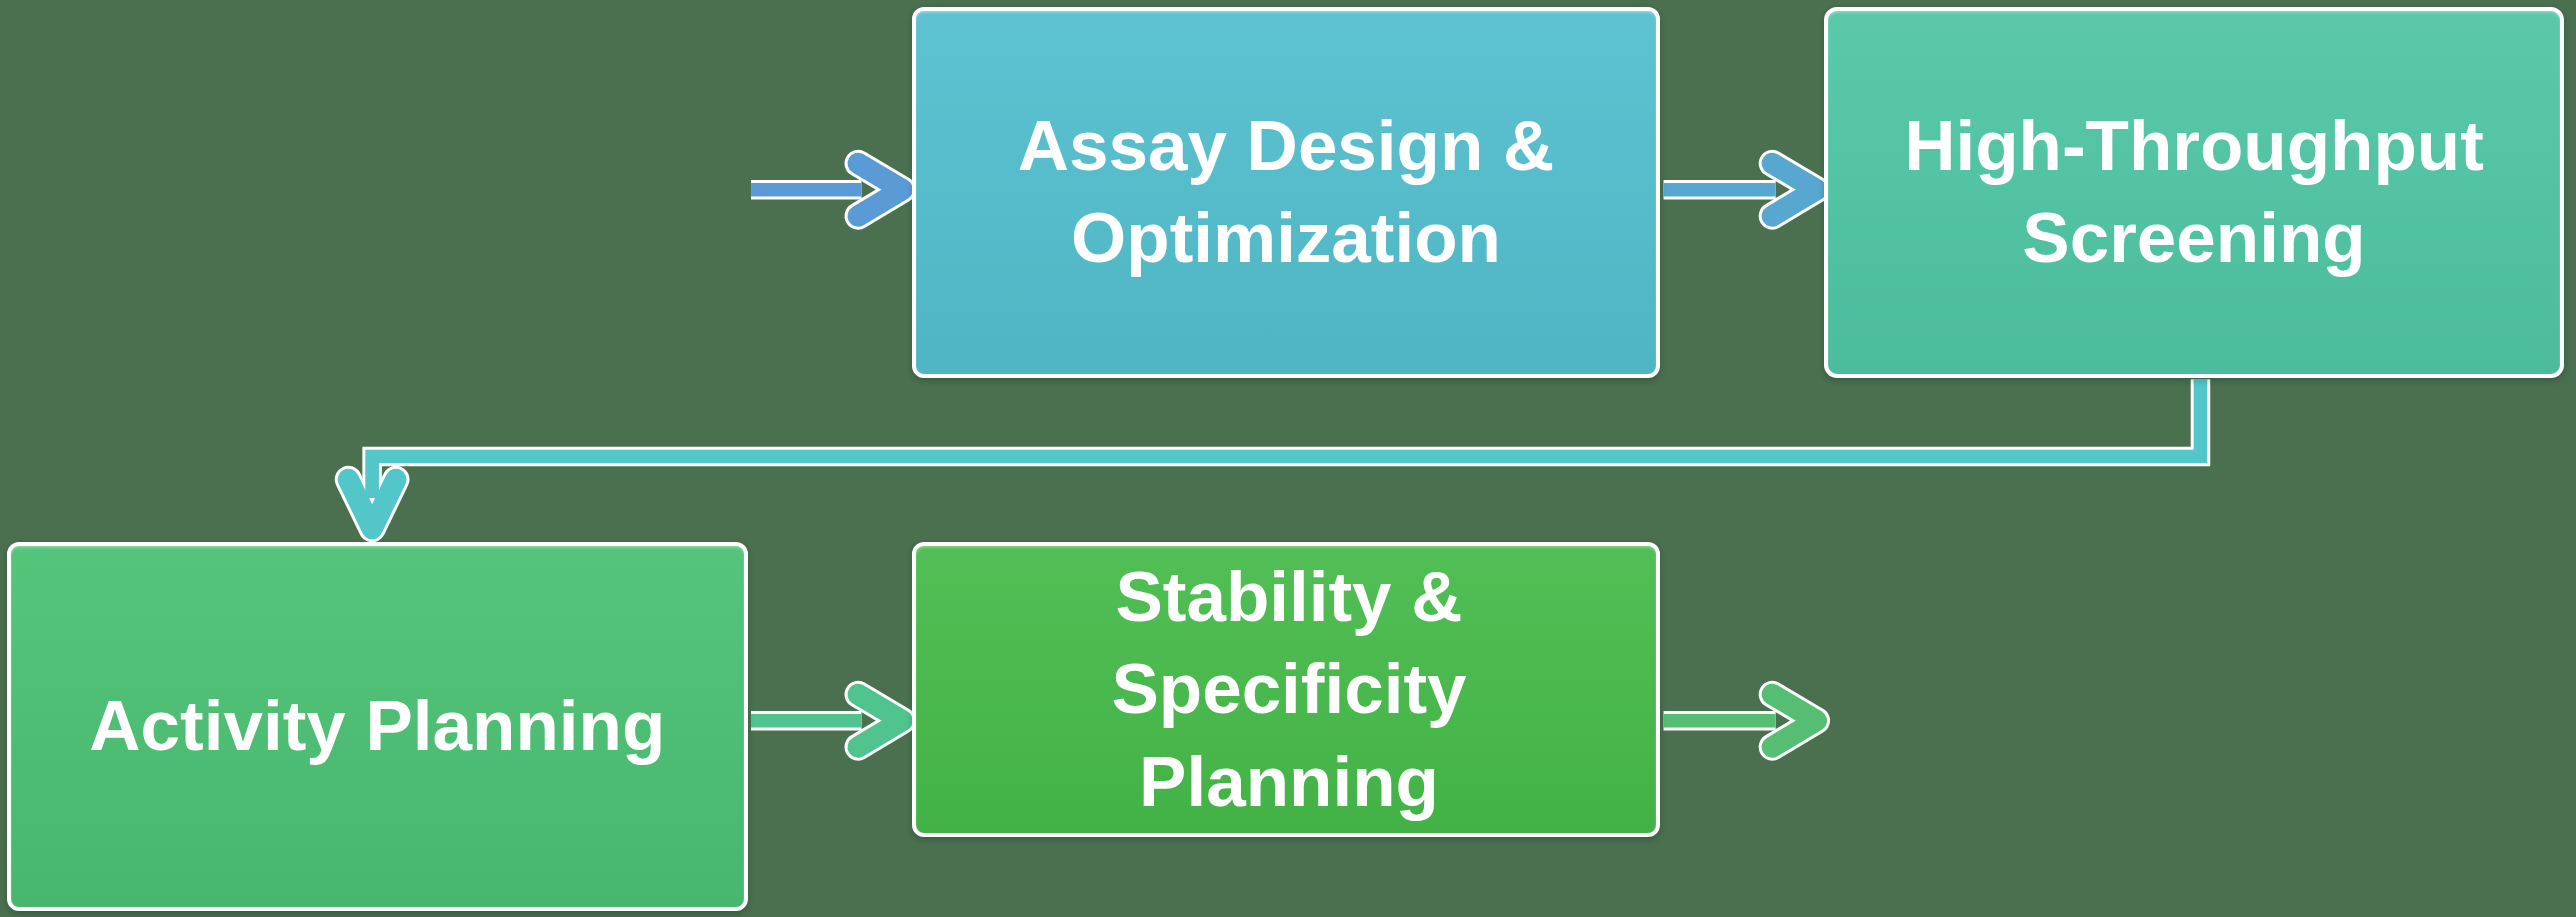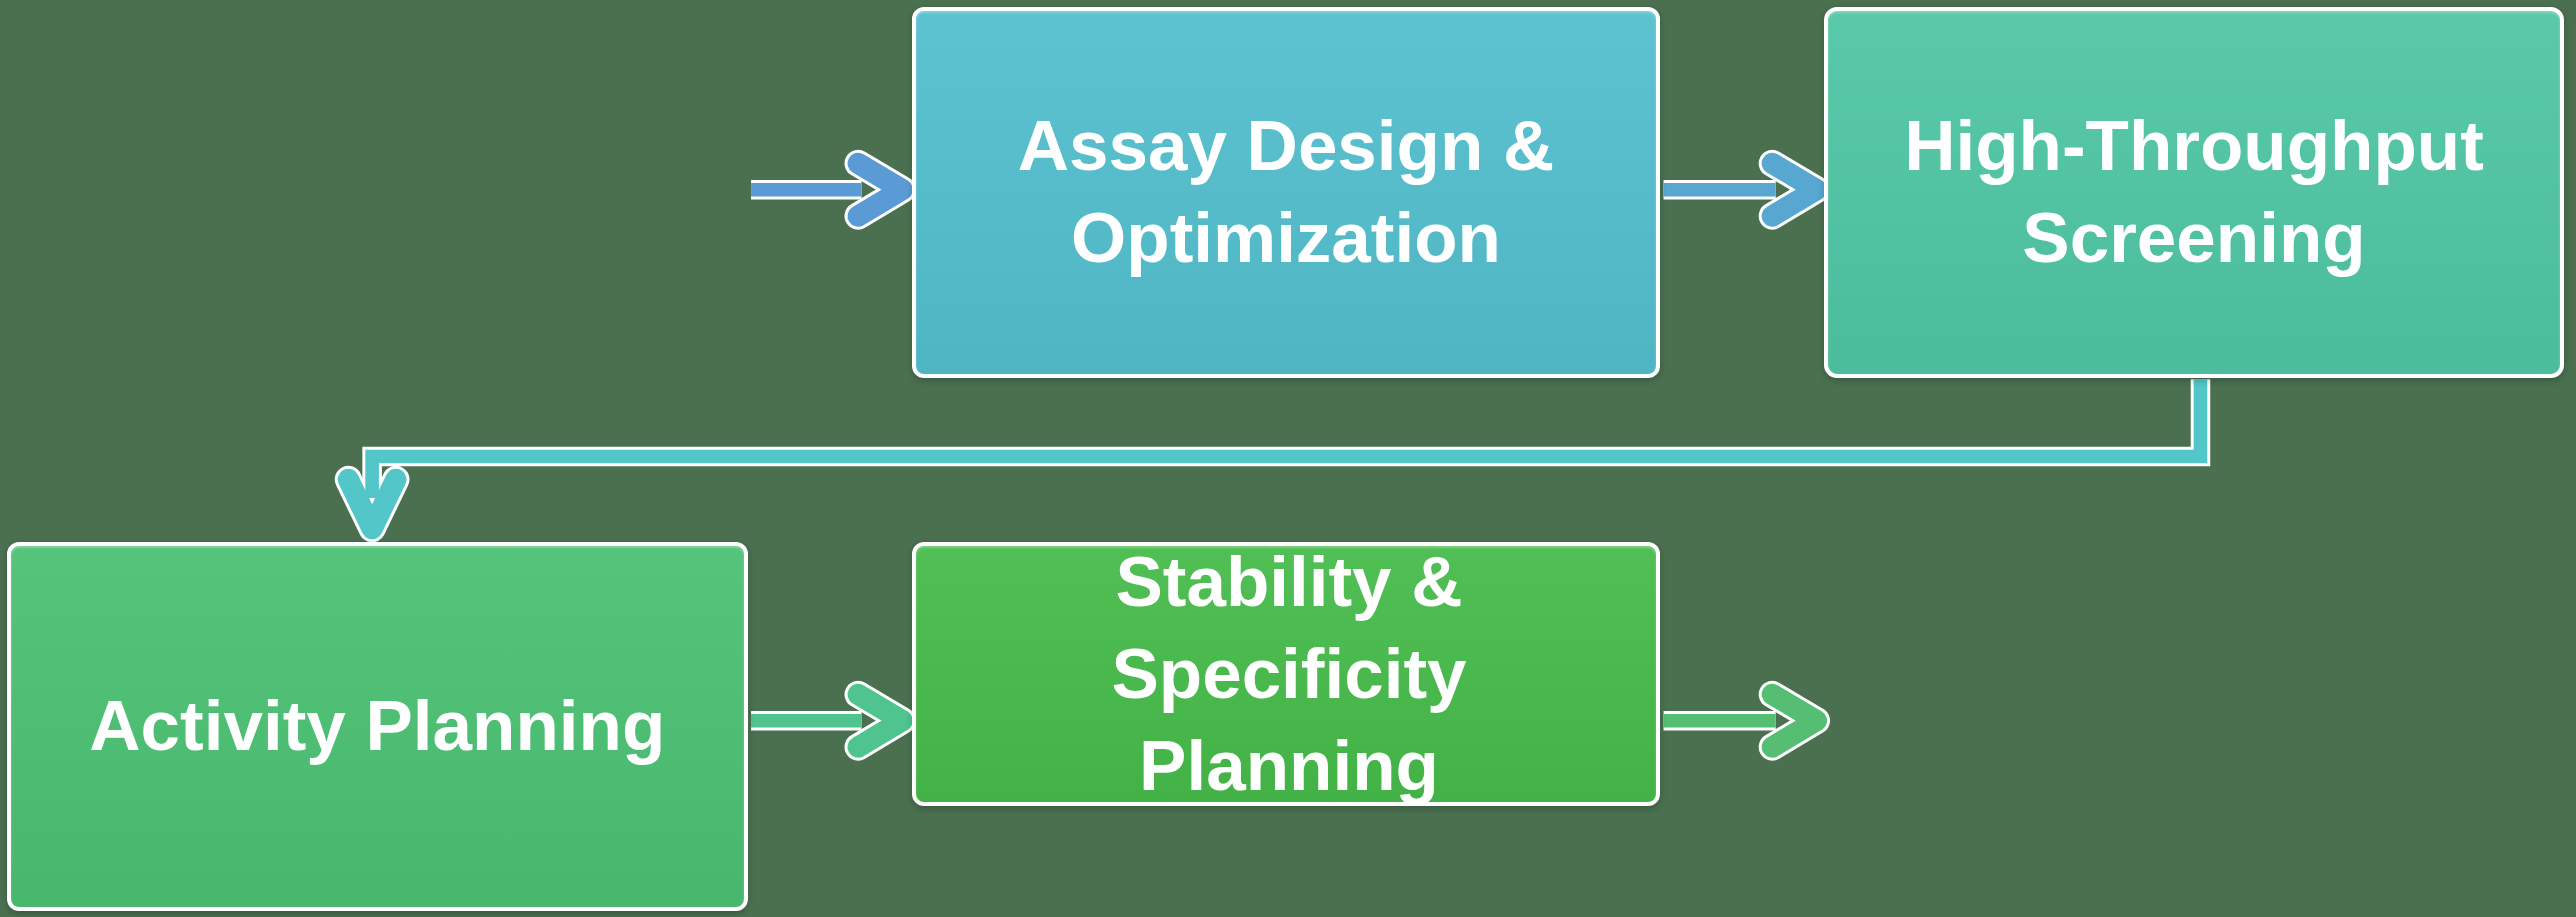--- a/index.html
+++ b/index.html
@@ -43,21 +43,21 @@
   }
   .box-label { width: 100%; }
   .box-line { display: block; }
 
   
   .pos-b1 { left: 6.8px;    top: 6.8px;   width: 741px; height: 371px; }
   .pos-b2 { left: 912px; top: 6.8px;   width: 748px; height: 371px; }
   .pos-b3 { left: 1824px; top: 6.8px;   width: 740px; height: 371px; border-radius: 13px; }
   
   .pos-b4 { left: 6.8px;    top: 542px; width: 741px; height: 369px; }
-  .pos-b5 { left: 912px; top: 542px; width: 748px; height: 264px; padding-left: 6px; }
+  .pos-b5 { left: 912px; top: 542px; width: 748px; height: 295px; padding-left: 6px; }
   .pos-b6 { left: 1827px; top: 542px; width: 737px; height: 369px; }
 
   .halo {
     stroke: #ffffff;
     fill: none;
   }
   .shaft { fill: none; }
   .head  { fill: none; stroke-linecap: round; stroke-linejoin: round; }
   .shaft-halo { stroke-width: 23; }
   .head-halo  { stroke-width: 32; stroke-linecap: round; stroke-linejoin: round; }

